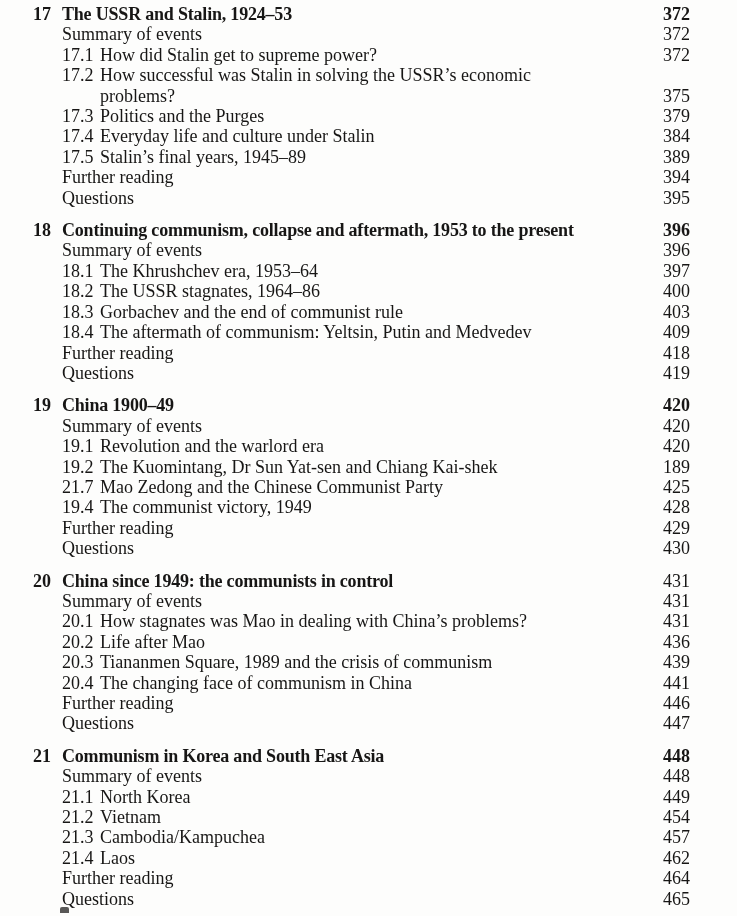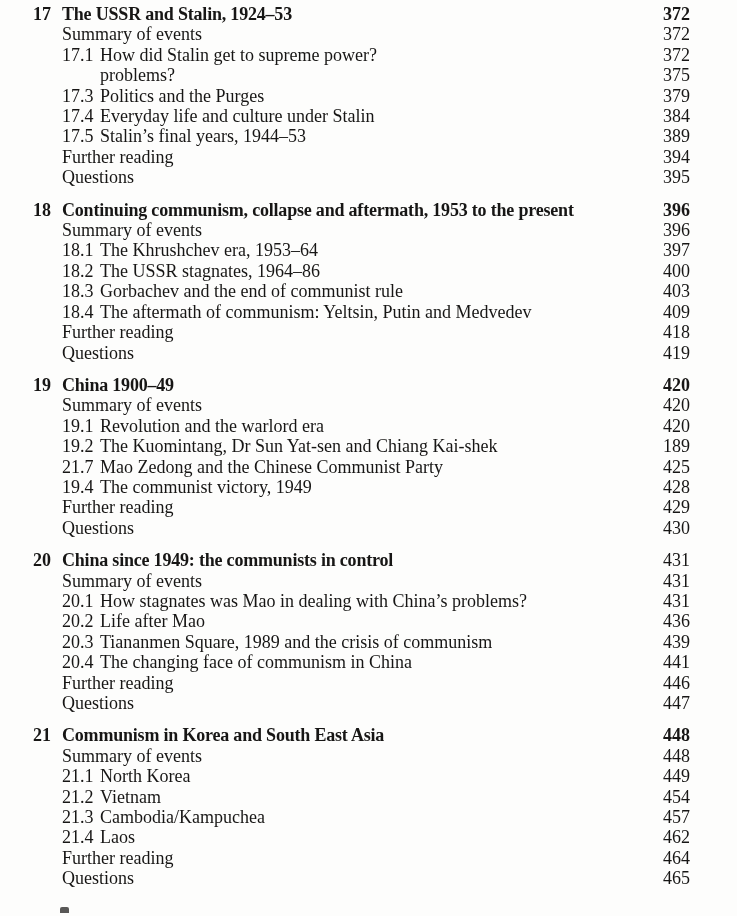--- a/index.html
+++ b/index.html
@@ -62,20 +62,21 @@
     <div class="txt">
       <div class="line1"><span class="secnum">17.1</span><span class="etext">How did Stalin get to supreme power?</span></div>
 
     </div>
     <span class="page">372</span>
   </div>
 
   <div class="row entry">
     <span class="chnum"></span>
     <div class="txt">
+      <div class="line1"><span class="secnum">17.2</span><span class="etext">How successful was Stalin in solving the USSR’s economic</span></div>
       <div class="cont">problems?</div>
     </div>
     <span class="page">375</span>
   </div>
 
   <div class="row entry">
     <span class="chnum"></span>
     <div class="txt">
       <div class="line1"><span class="secnum">17.3</span><span class="etext">Politics and the Purges</span></div>
 
@@ -88,21 +89,21 @@
     <div class="txt">
       <div class="line1"><span class="secnum">17.4</span><span class="etext">Everyday life and culture under Stalin</span></div>
 
     </div>
     <span class="page">384</span>
   </div>
 
   <div class="row entry">
     <span class="chnum"></span>
     <div class="txt">
-      <div class="line1"><span class="secnum">17.5</span><span class="etext">Stalin’s final years, 1944–53</span></div>
+      <div class="line1"><span class="secnum">17.5</span><span class="etext">Stalin’s final years, 1945–89</span></div>
 
     </div>
     <span class="page">389</span>
   </div>
 
   <div class="row entry">
     <span class="chnum"></span>
     <div class="txt">
       <div class="line1"><span class="etext">Further reading</span></div>
 

